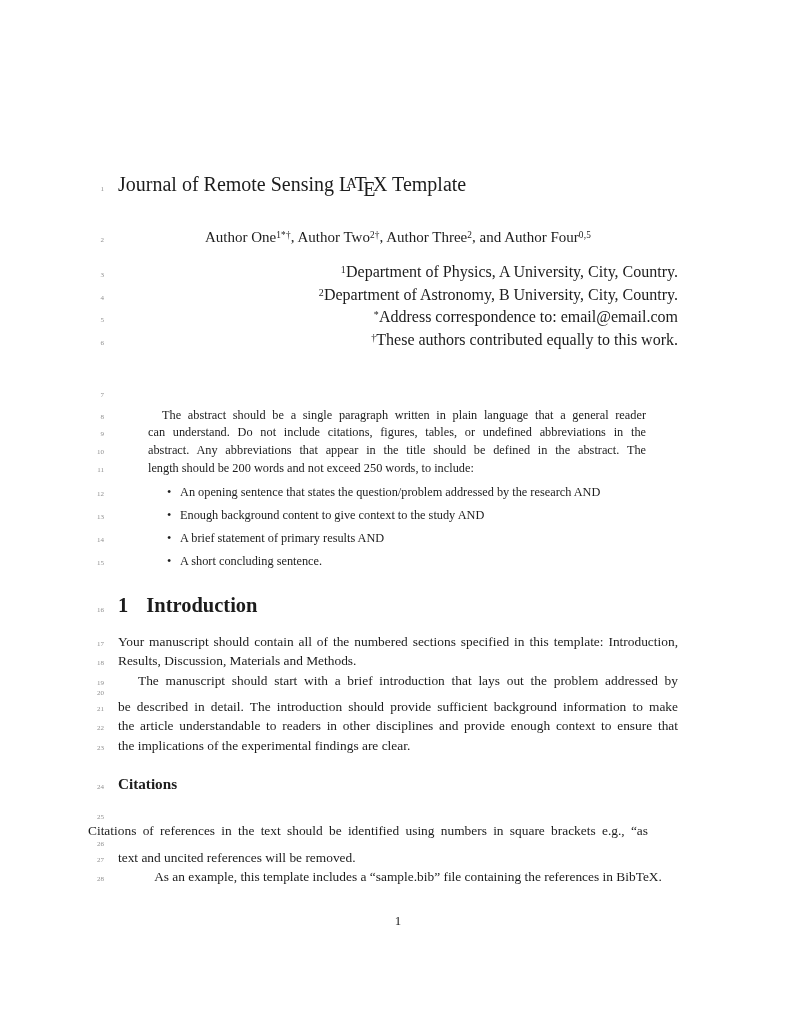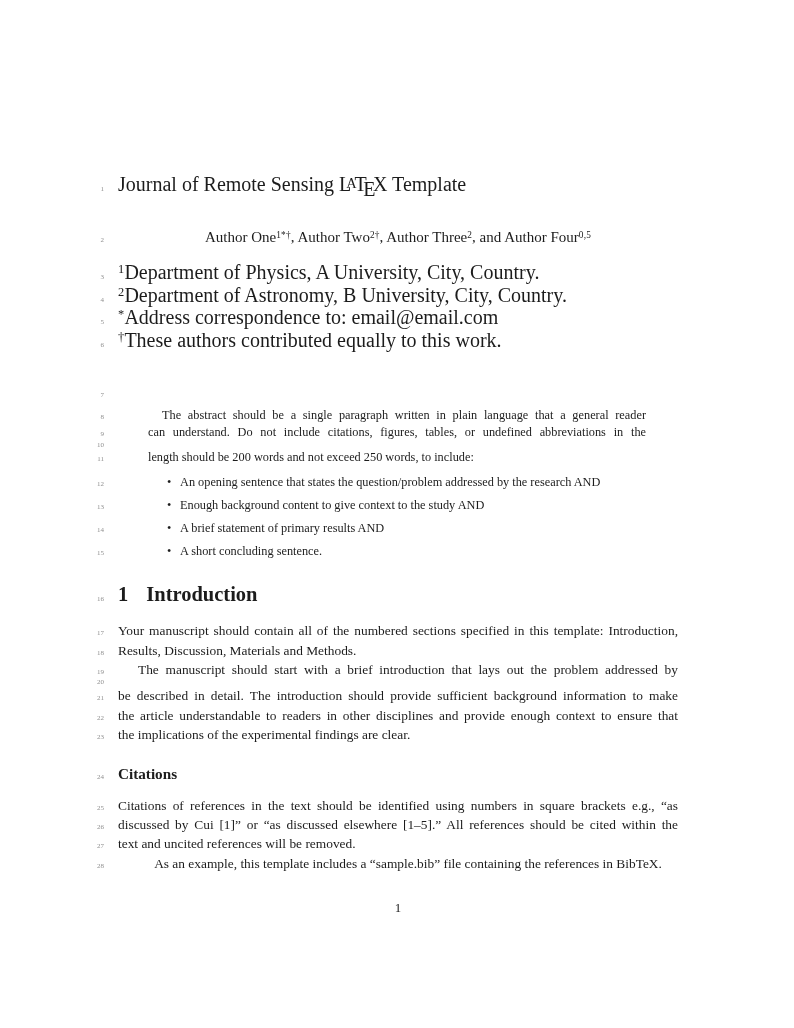--- a/index.html
+++ b/index.html
@@ -21,21 +21,21 @@
   .rtext { width: 560px; }
 
   .title-line { font-size: 20px; line-height: 26px; }
   .row-title { margin-top: 170px; }
 
   .row-byline { margin-top: 24px; }
   .byline-line { font-size: 15px; text-align: center; line-height: 22px; }
   sup { font-size: 0.62em; line-height: 0; vertical-align: 0.45em; letter-spacing: 0.2px; }
 
   .row-affil-first { margin-top: 13px; }
-  .affil-line { font-size: 20px; text-align: left; line-height: 22.7px; }
+  .affil-line { font-size: 16px; text-align: right; line-height: 22.7px; }
 
   .row-abs-head { margin-top: 40px; }
   .abs-head { font-size: 13.8px; font-weight: bold; text-align: center; line-height: 18px; }
 
   .abs-line {
     font-size: 12.3px; line-height: 17.6px;
     margin-left: 30px; margin-right: 32px;
   }
   .row-abs-first { margin-top: 8px; }
   .indent-abs { text-indent: 14px; }
@@ -54,21 +54,21 @@
   .row-sec-head { margin-top: 20px; }
   .sec-head { font-size: 20.5px; font-weight: bold; line-height: 28px; font-family: "Liberation Serif", "DejaVu Serif", serif; }
   .sec-num { display: inline-block; margin-right: 18px; }
 
   .body-line { font-size: 13.4px; line-height: 19.4px; }
   .row-body-first { margin-top: 13px; }
   .indent-body { text-indent: 20px; text-align: center; }
 
   .row-subsec-head { margin-top: 19px; }
   .subsec-head { font-size: 15.2px; font-weight: bold; line-height: 20px; }
-  .row-cit-first { margin-top: 12px; }
+  .row-cit-first { margin-top: 20px; flex-direction: column; }
 
   .row-pagenum { margin-top: 27px; }
   .pagenum { font-size: 13px; text-align: center; }
 
   
   .latex-a { font-size: 0.72em; vertical-align: 0.22em; margin-left: -0.36em; margin-right: -0.15em; }
   .latex-e { vertical-align: -0.24em; margin-left: -0.1665em; margin-right: -0.125em; }
 </style>
 </head>
 <body>
@@ -113,20 +113,23 @@
       </div>
   </div>
   <div class="row">
     <span class="lnum">9</span>
     <div class="rtext">
         <div class="abs-line stretch">can understand. Do not include citations, figures, tables, or undefined abbreviations in the</div>
       </div>
   </div>
   <div class="row">
     <span class="lnum">10</span>
+    <div class="rtext">
+        <div class="abs-line stretch">abstract. Any abbreviations that appear in the title should be defined in the abstract. The</div>
+      </div>
   </div>
   <div class="row">
     <span class="lnum">11</span>
     <div class="rtext">
         <div class="abs-line">length should be 200 words and not exceed 250 words, to include:</div>
       </div>
   </div>
 
   <div class="row row-bullet-first">
     <span class="lnum">12</span>
@@ -190,21 +193,20 @@
     <span class="lnum">24</span>
     <div class="rtext subsec-head">Citations</div>
   </div>
 
   <div class="row row-cit-first">
     <span class="lnum">25</span>
     <div class="rtext body-line stretch">Citations of references in the text should be identified using numbers in square brackets e.g., “as</div>
   </div>
   <div class="row">
     <span class="lnum">26</span>
-    <div class="rtext body-line stretch">discussed by Cui [1]” or “as discussed elsewhere [1–5].” All references should be cited within the</div>
   </div>
   <div class="row">
     <span class="lnum">27</span>
     <div class="rtext body-line">text and uncited references will be removed.</div>
   </div>
   <div class="row">
     <span class="lnum">28</span>
     <div class="rtext body-line indent-body">As an example, this template includes a “sample.bib” file containing the references in BibTeX.</div>
   </div>
 

